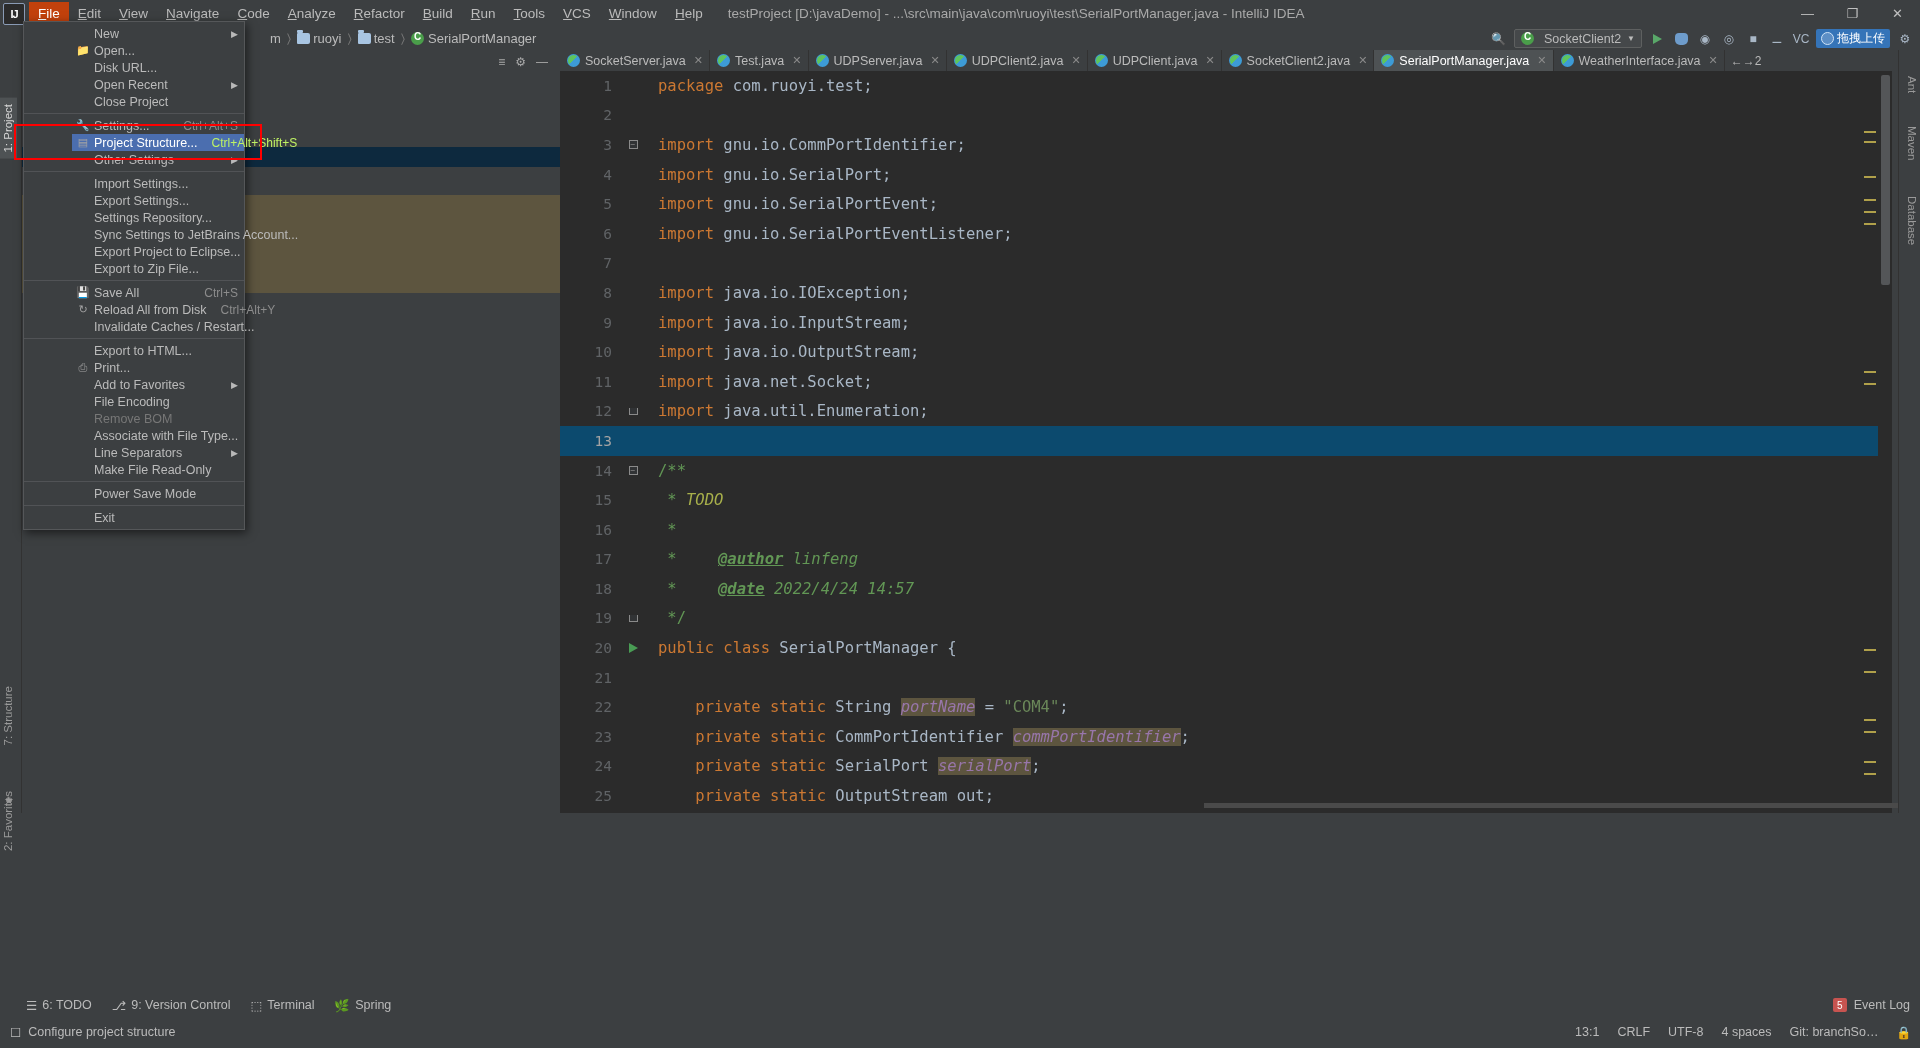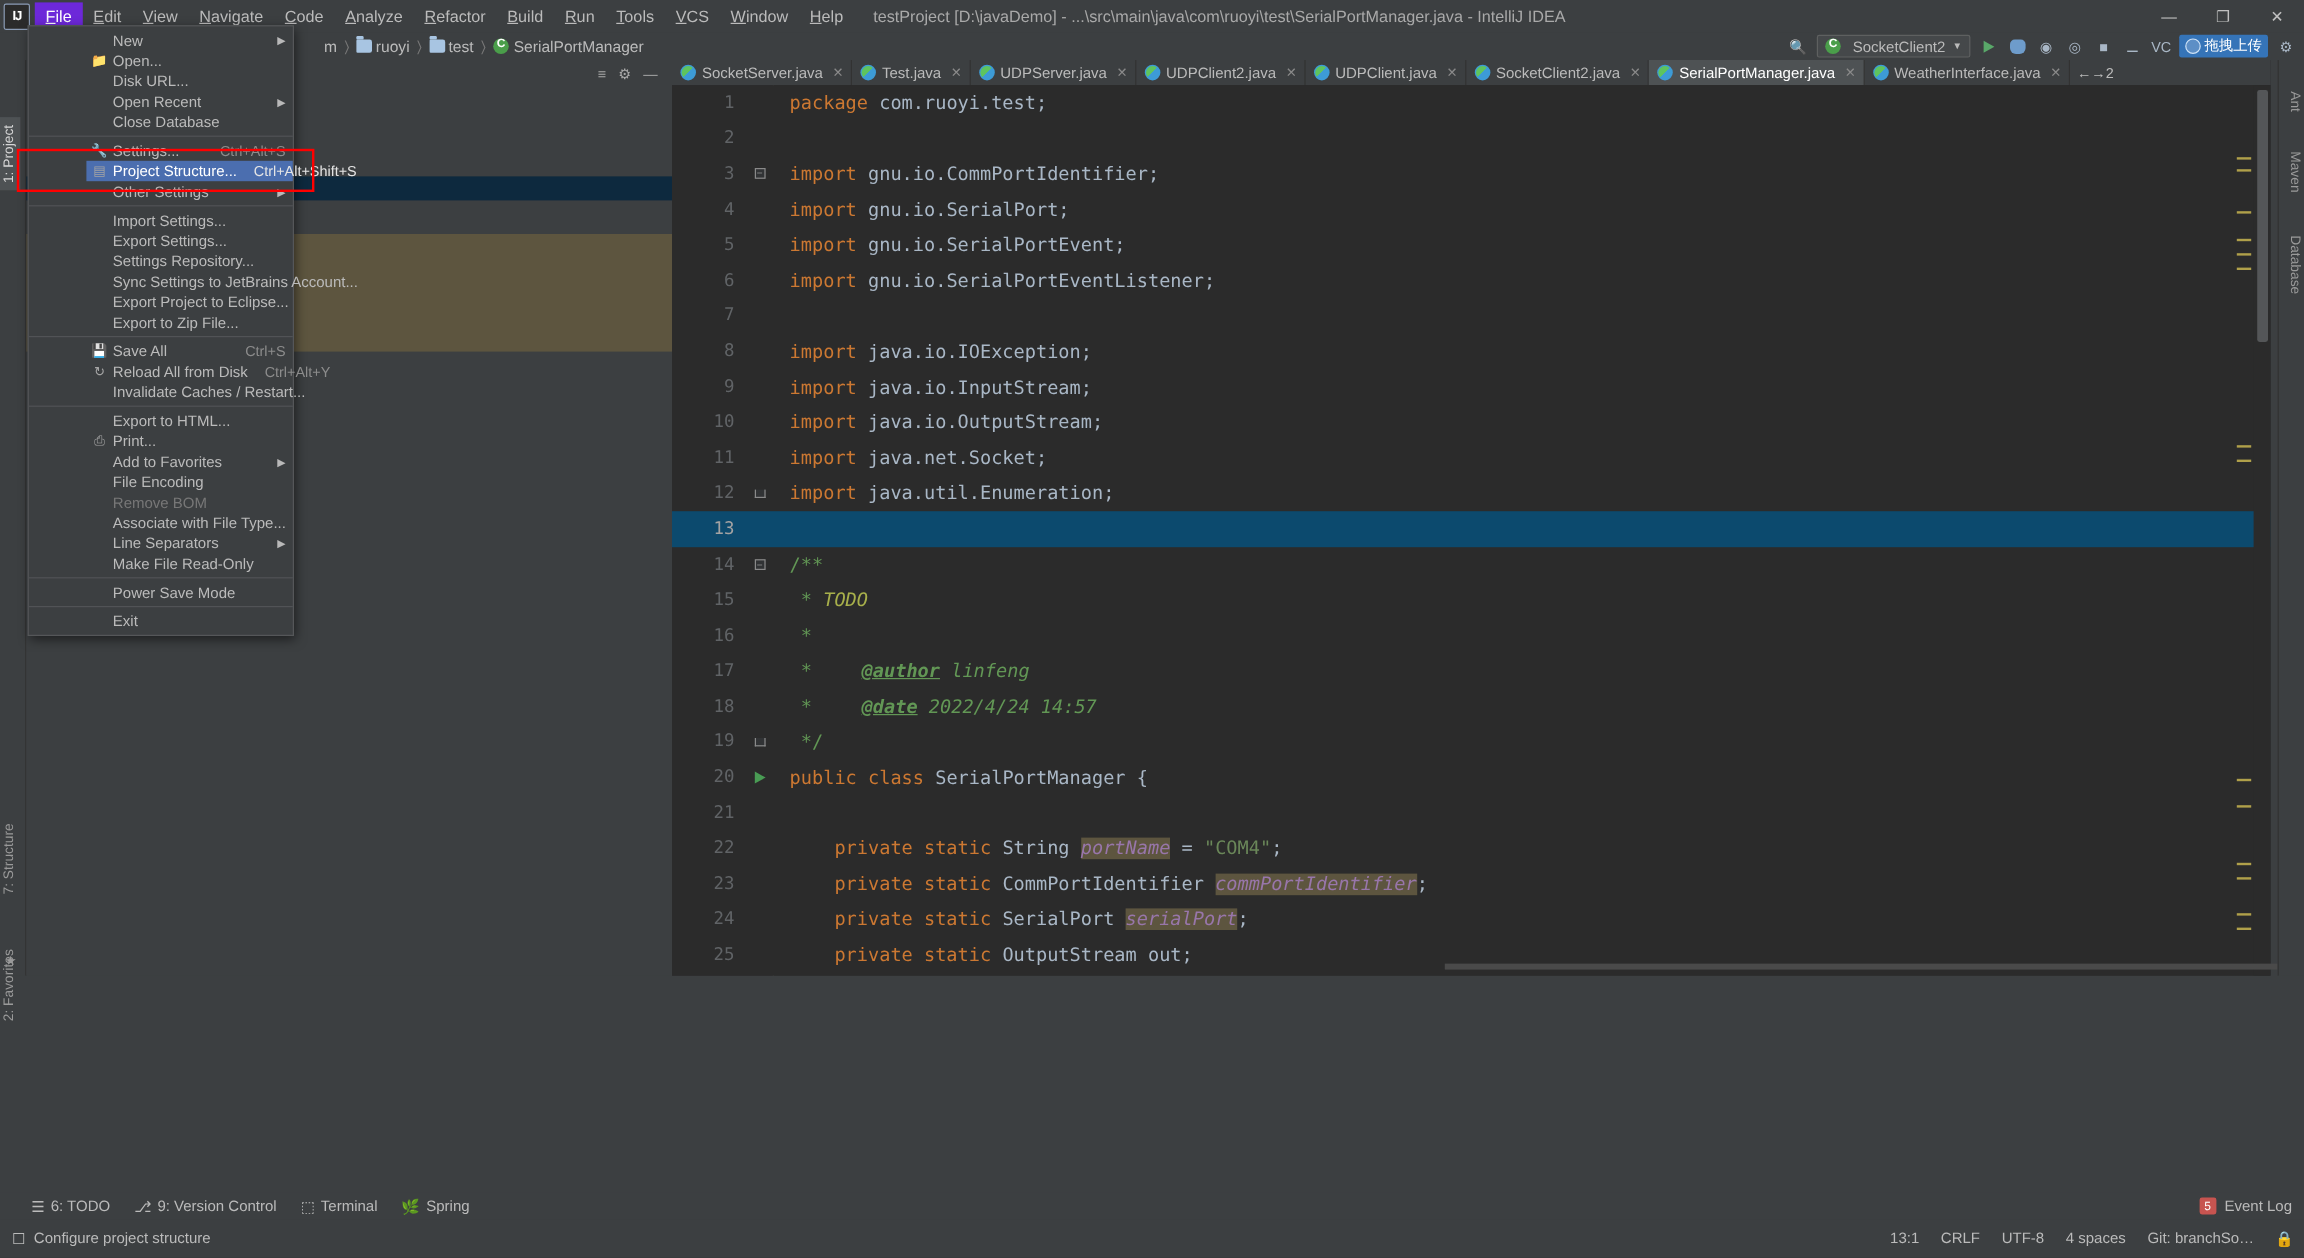--- a/index.html
+++ b/index.html
@@ -22,21 +22,21 @@
     width:22px; height:22px; margin-left:3px; margin-right:4px;
     border:1px solid #8a9bb5; border-radius:2px;
     display:flex; align-items:center; justify-content:center;
     font-size:11px; font-weight:bold; color:#ffffff; background:#2b2b2b;
     letter-spacing:-1px;
   }
   .menubar{ display:flex; align-items:center; height:27px; }
   .menu-item{
     padding:4px 9px; font-size:13.5px; color:#bbbbbb; cursor:default; line-height:16px;
   }
-  .menu-item.open{ background:#6d28d9; color:#ffffff; }
+  .menu-item.open{ background:#c2410c; color:#ffffff; }
   .menu-item u{ text-decoration:underline; }
   .title-text{
     margin-left:16px; font-size:13.5px; color:#a9a9a9; white-space:nowrap;
   }
   .win-ctrls{
     position:absolute; right:0; top:0; height:27px; display:flex; align-items:center;
   }
   .win-btn{
     width:45px; height:27px; display:flex; align-items:center; justify-content:center;
     color:#c0c0c0; font-size:13px;
@@ -121,21 +121,21 @@
     padding:0 6px 0 0; font-size:12.5px; color:#bbbbbb; white-space:nowrap;margin-left:48px;
   }
   .mrow .mico{
     width:22px; min-width:22px; display:flex; align-items:center; justify-content:center;
     font-size:11px; color:#a4a4a4;
   }
   .mrow .mlabel{ flex:1; }
   .mrow .mkey{ color:#8c8c8c; font-size:12px; padding-left:14px; }
   .mrow .marrow{ font-size:9px; color:#b9b9b9; padding-left:10px; }
   .mrow.sel{ background:#4b6eaf; color:#ffffff; }
-  .mrow.sel .mkey{ color:#e5e5e5; }
+  .mrow.sel .mkey{ color:#bef264; }
   .mrow.disabled{ color:#777777; }
   .msep{ height:1px; background:#515356; margin:3px 0; }
 
   
   .annot-box{
     position:absolute; left:14px; top:124px; width:248px; height:36px;
     border:2px solid #ff0000; z-index:70; pointer-events:none;
   }
 
   
@@ -336,21 +336,21 @@
         <span class="mico"></span>
         <span class="mlabel">Disk URL...</span>
       </div>
       <div class="mrow">
         <span class="mico"></span>
         <span class="mlabel">Open Recent</span>
         <span class="marrow">▶</span>
       </div>
       <div class="mrow">
         <span class="mico"></span>
-        <span class="mlabel">Close Database</span>
+        <span class="mlabel">Close Project</span>
       </div>
       <div class="msep"></div>
       <div class="mrow">
         <span class="mico">🔧</span>
         <span class="mlabel">Settings...</span>
         <span class="mkey">Ctrl+Alt+S</span>
       </div>
       <div class="mrow sel">
         <span class="mico">▤</span>
         <span class="mlabel">Project Structure...</span>

